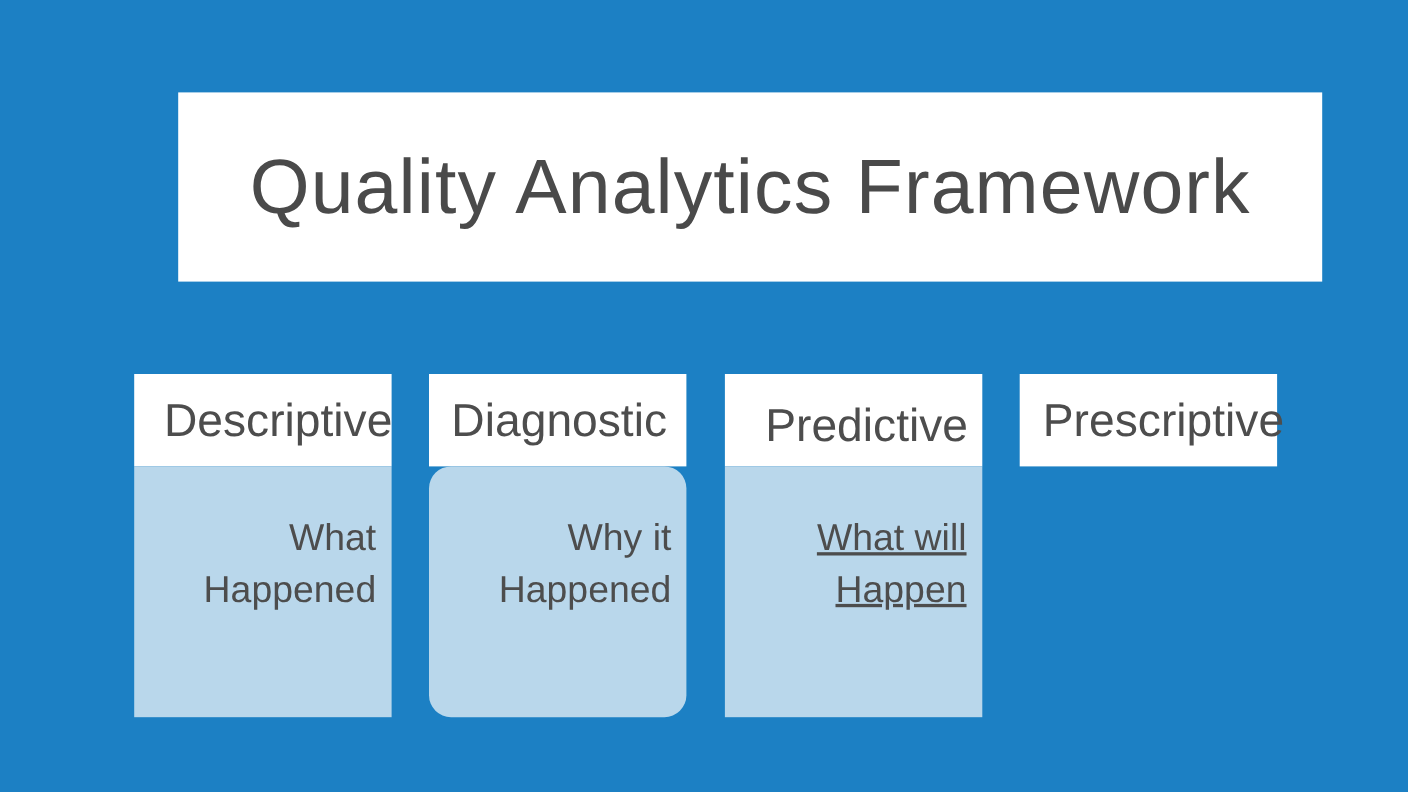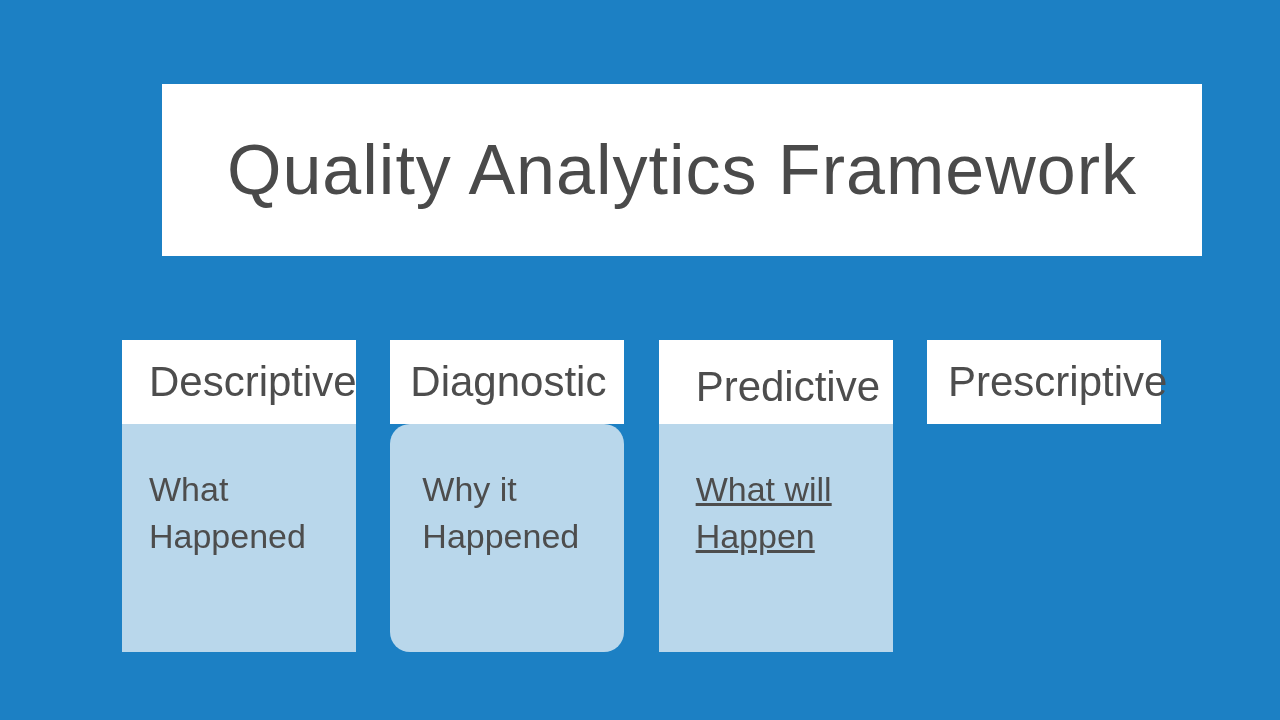--- a/index.html
+++ b/index.html
@@ -60,20 +60,21 @@
   }
   .card-body {
     flex: 1;
     background: var(--card-body-bg, #B9D7EB);
     box-sizing: border-box;
     padding: 42px 14px 0 27px;
     font-size: 34px;
     line-height: 47px;
     color: var(--card-text, #4D4D4D);
     white-space: pre-line;
+    text-align: right;
   }
   
   .card:nth-child(2) .card-header { padding-left: 20px; }
   .card:nth-child(2) .card-body   { padding-left: 32px; border-radius: 20px; }
   .card:nth-child(3) .card-header { padding-left: 37px; padding-top: 9px; text-align: right; }
   .card:nth-child(3) .card-body   { padding-left: 37px; text-decoration: underline; }
   .card:nth-child(4) .card-header { padding-left: 21px; }
   .card:nth-child(4) .card-body   { padding-left: 21px; padding-top: 48px; }
 </style>
 </head>

